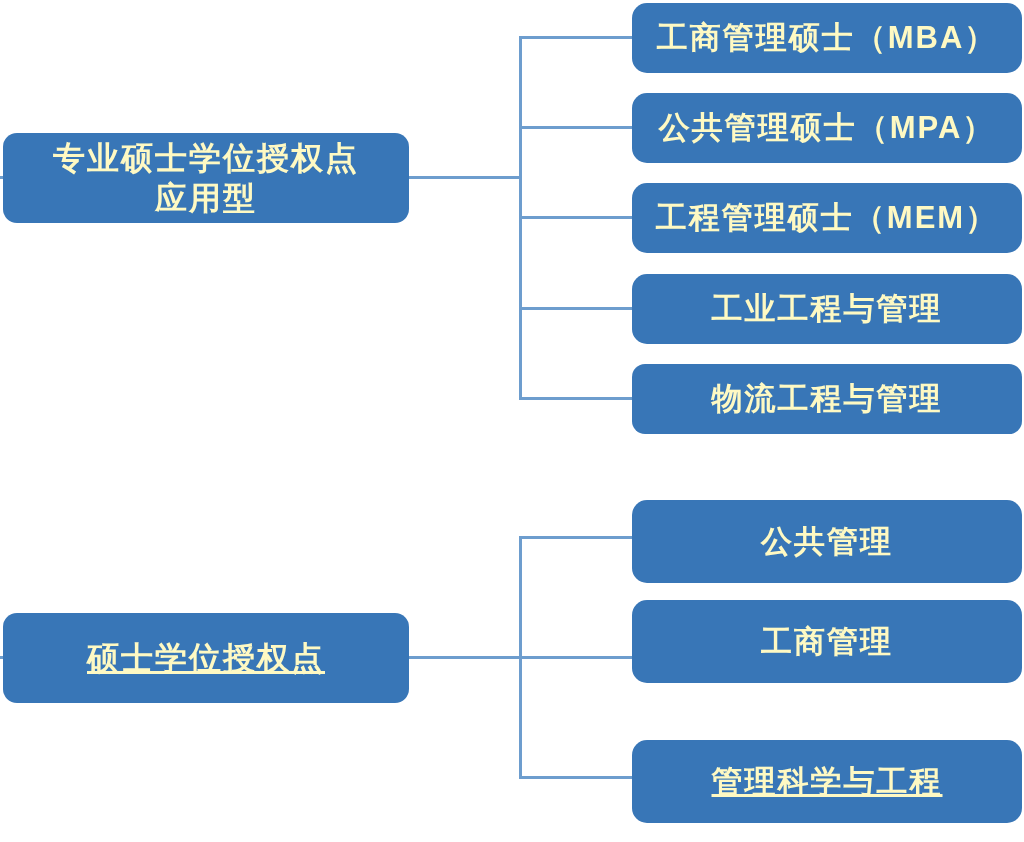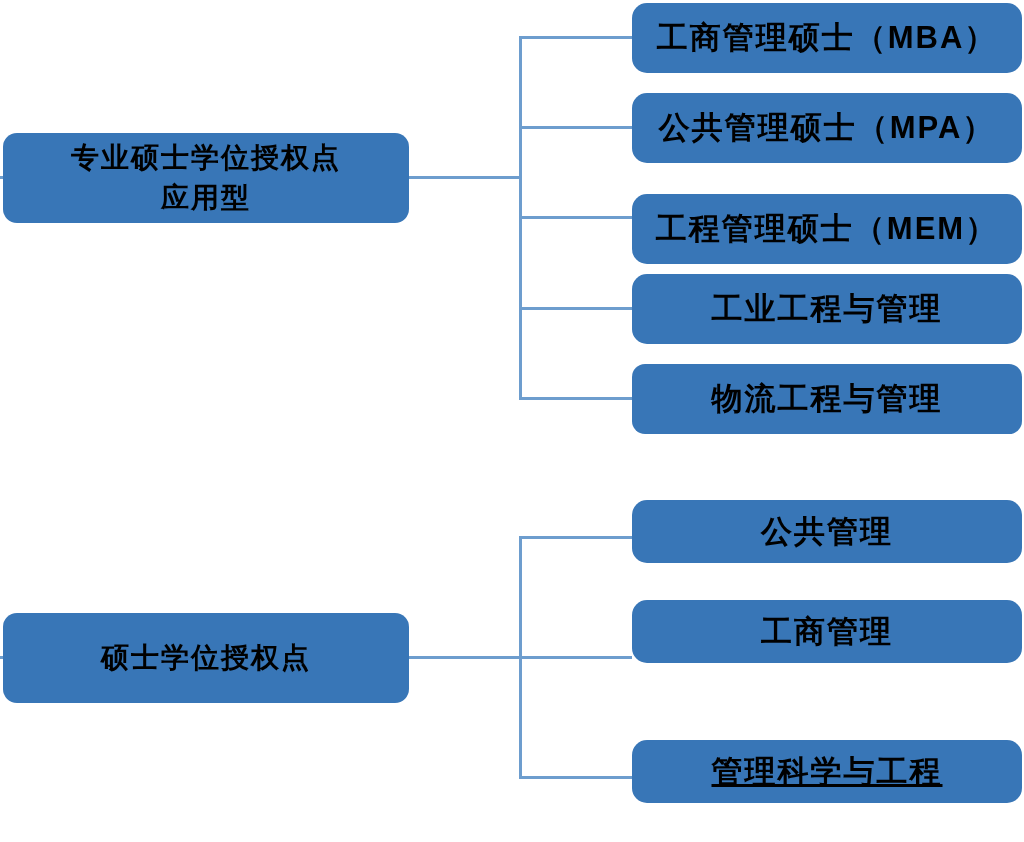--- a/index.html
+++ b/index.html
@@ -11,51 +11,51 @@
   .canvas {
     position: relative;
     width: 1024px;
     height: 842px;
     background: #FFFFFF;
     overflow: hidden;
   }
   .node {
     position: absolute;
     background: #3876B7;
-    color: #000000;
+    color: #fef9c3;
     font-weight: bold;
     display: flex;
     flex-direction: column;
     align-items: center;
     justify-content: center;
     text-align: center;
     box-sizing: border-box;
     border-radius: 15px;
     letter-spacing: 2px;
   }
   .parent-node {
     left: 3px;
     width: 406px;
     height: 90px;
-    font-size: 28px;
+    font-size: 32px;
     line-height: 40px;
     border-radius: 14px;
   }
   .parent-node.g1 { top: 133px; }
-  .parent-node.g2 { top: 613px; }
+  .parent-node.g2 { top: 613px; text-decoration: underline; }
   .child-node {
     left: 632px;
     width: 390px;
     font-size: 31px;
   }
   .g1c { height: 70px; }
-  .g2c { height: 63px; }
+  .g2c { height: 83px; }
   .g1c.c0 { top: 3px; }
   .g1c.c1 { top: 93px; }
-  .g1c.c2 { top: 194px; }
+  .g1c.c2 { top: 183px; }
   .g1c.c3 { top: 274px; }
   .g1c.c4 { top: 364px; border-radius: 13px; }
   .g2c.c0 { top: 500px; }
   .g2c.c1 { top: 600px; }
   .g2c.c2 { top: 740px; text-decoration: underline; }
   .line {
     position: absolute;
     background: #6D9DCE;
   }
   .hline { height: 3px; }

